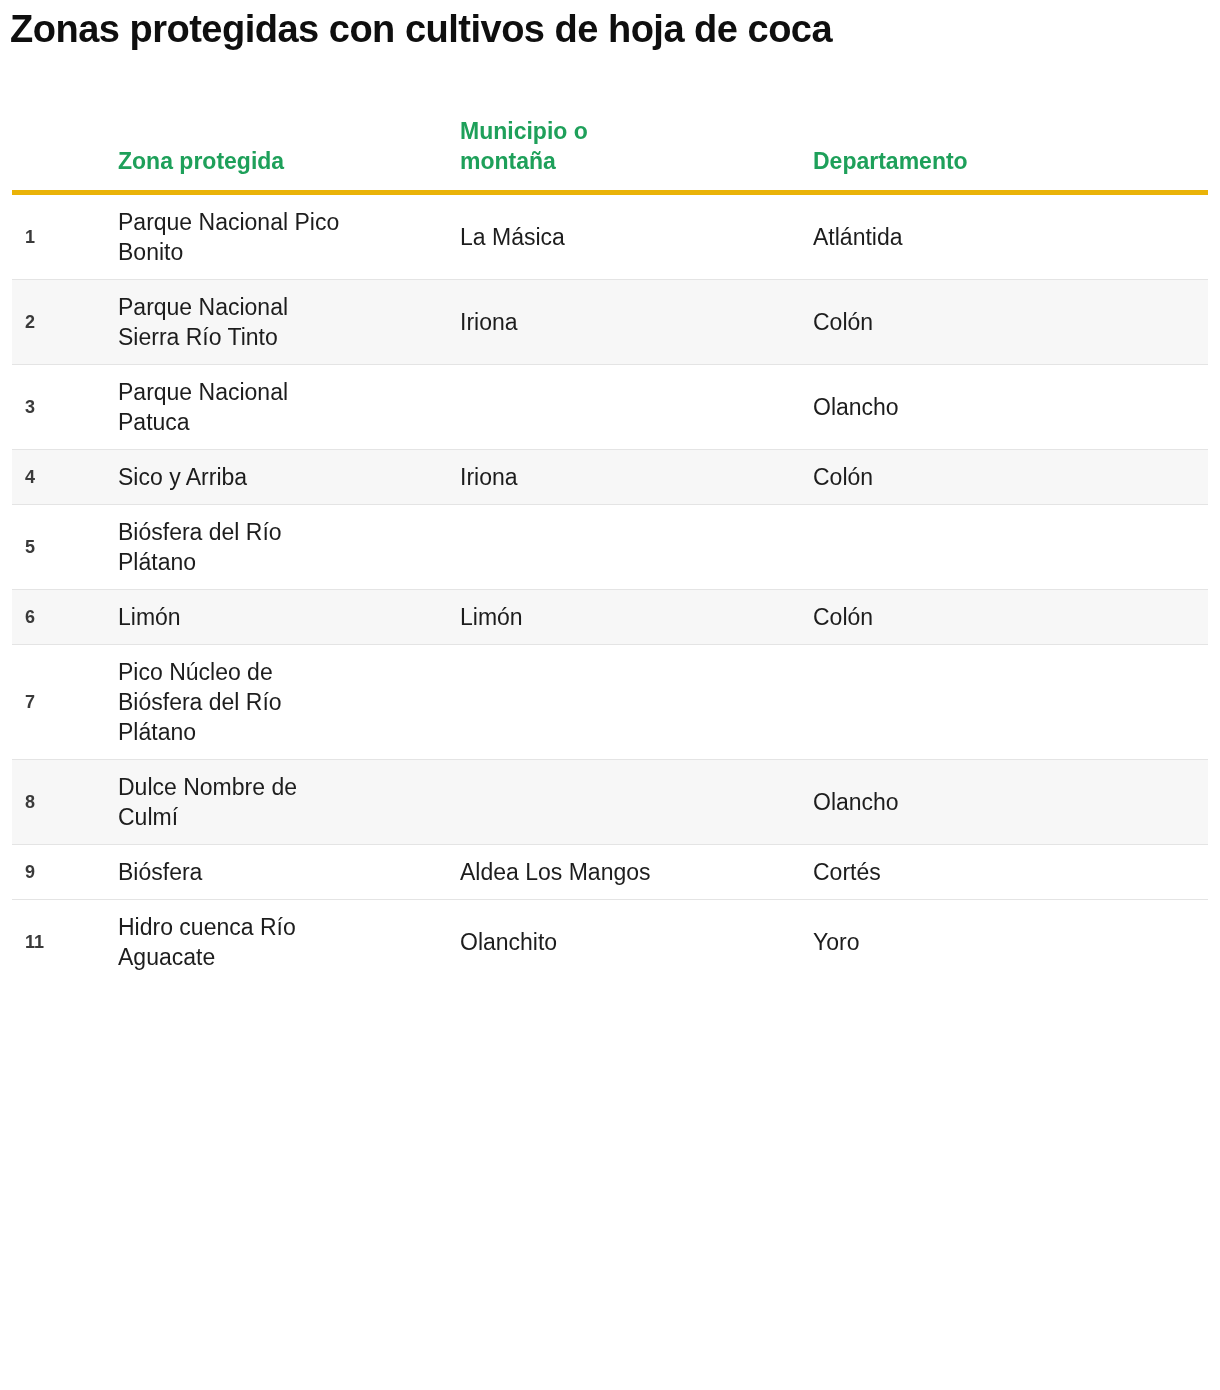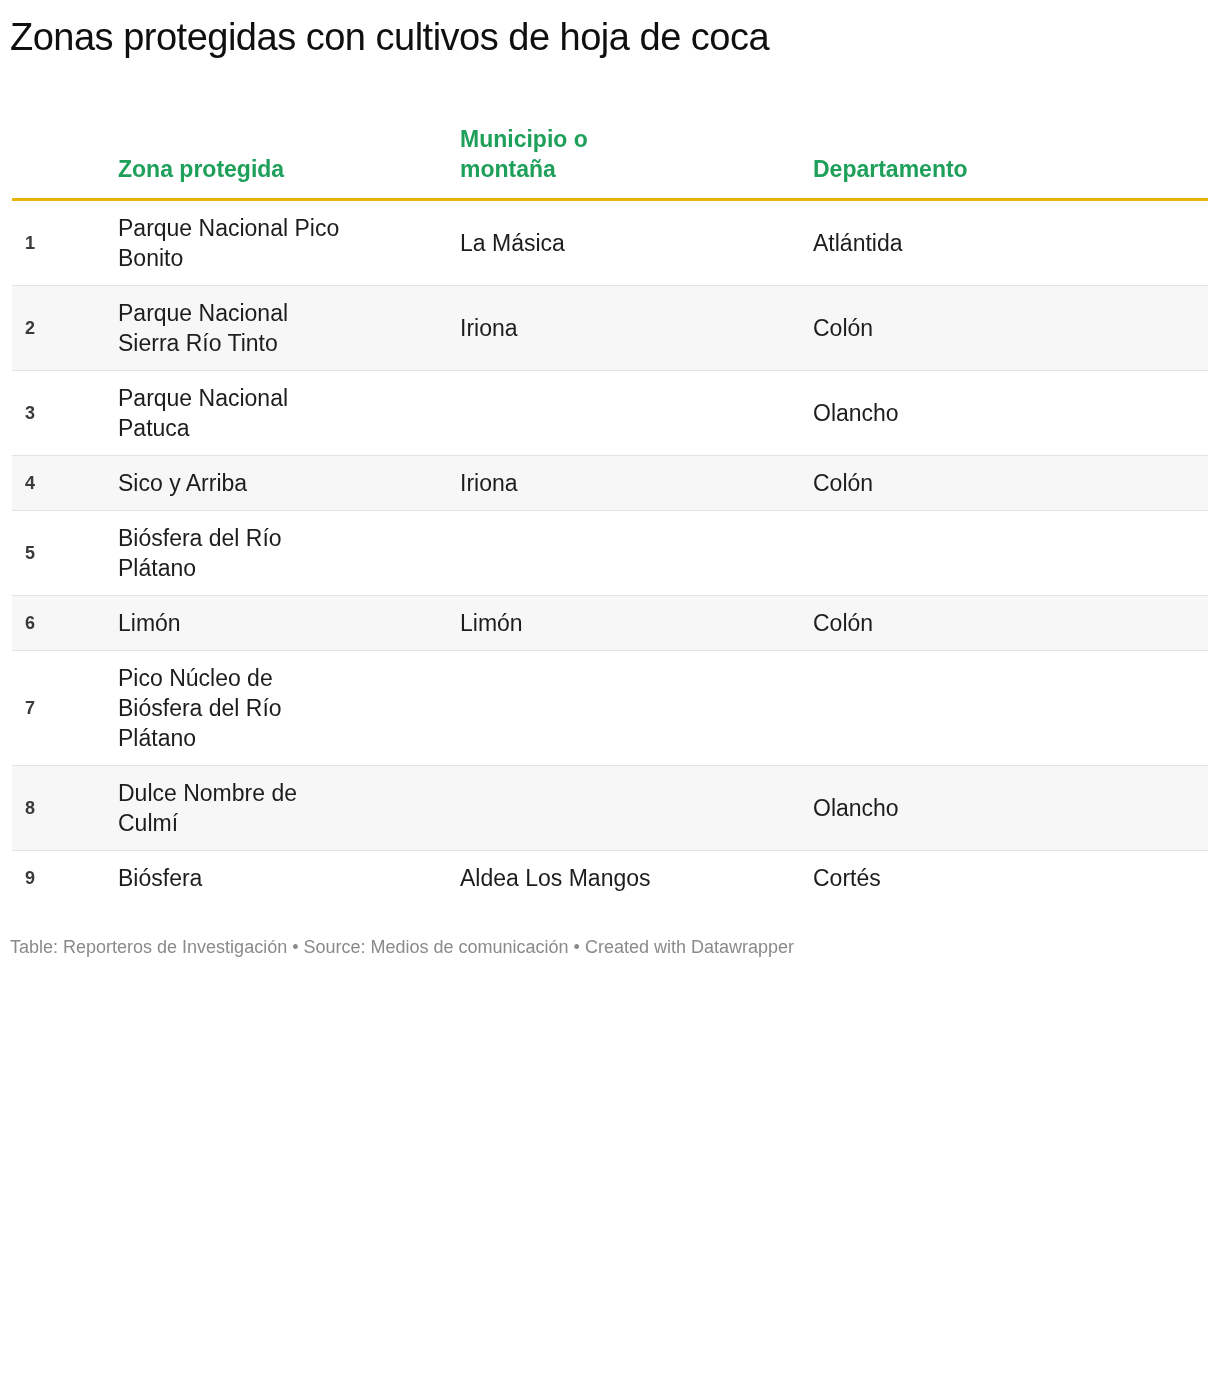--- a/index.html
+++ b/index.html
@@ -8,24 +8,24 @@
     font-family: "Liberation Sans", sans-serif;
   }
   .page {
     width: 1220px;
     height: 1390px;
     background: #ffffff;
     overflow: hidden;
     position: relative;
   }
   .title {
-    margin: 14px 12px 0 10px;
+    margin: 6px 12px 0 10px;
     font-size: 38px;
     line-height: 46px;
-    font-weight: 400;
+    font-weight: 700;
     color: #0f0f0f;
     letter-spacing: -0.5px;
   }
   table.dw-table {
     margin: 0 12px 0 12px;
     width: 1196px;
     border-collapse: collapse;
     table-layout: fixed;
   }
   col.c-num  { width: 106px; }
@@ -34,21 +34,21 @@
   col.c-dept { width: 395px; }
 
   thead th {
     vertical-align: bottom;
     text-align: left;
     font-size: 23px;
     line-height: 30px;
     font-weight: 700;
     color: #1ea05a;
     padding: 64px 10px 14px 0;
-    border-bottom: 3px solid #eab308;
+    border-bottom: 5px solid #eab308;
     white-space: pre-line;
   }
   tbody td {
     vertical-align: middle;
     text-align: left;
     font-size: 23px;
     line-height: 30px;
     color: #1d1d1d;
     padding: 12px 10px 12px 0;
     white-space: pre-line;
@@ -148,18 +148,24 @@
 Culmí</td>
           <td></td>
           <td>Olancho</td>
         </tr>
         <tr>
           <td>9</td>
           <td>Biósfera</td>
           <td>Aldea Los Mangos</td>
           <td>Cortés</td>
         </tr>
+        <tr>
+          <td>11</td>
+          <td>Hidro cuenca Río
+Aguacate</td>
+          <td>Olanchito</td>
+          <td>Yoro</td>
+        </tr>
       </tbody>
   </table>
 
-  <div class="footer">Table: Reporteros de Investigación • Source: Medios de comunicación • Created with Datawrapper</div>
 
 </div>
 
 </body></html>

